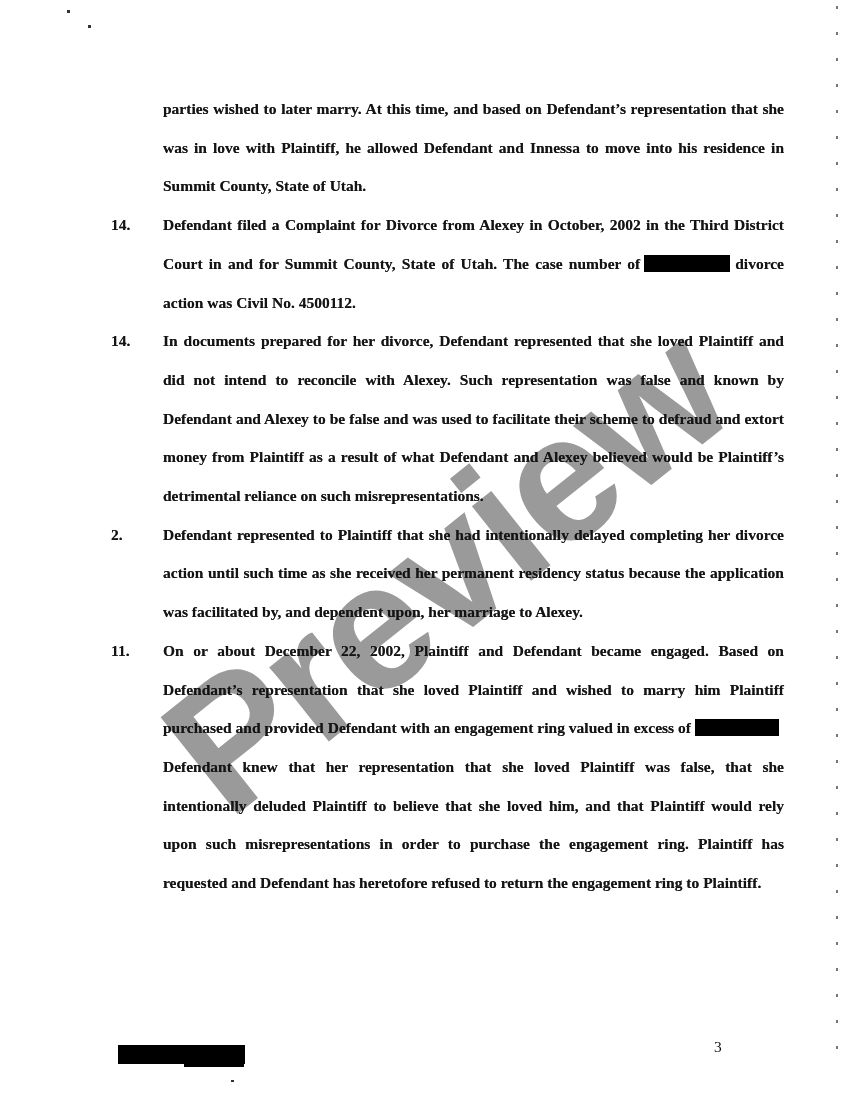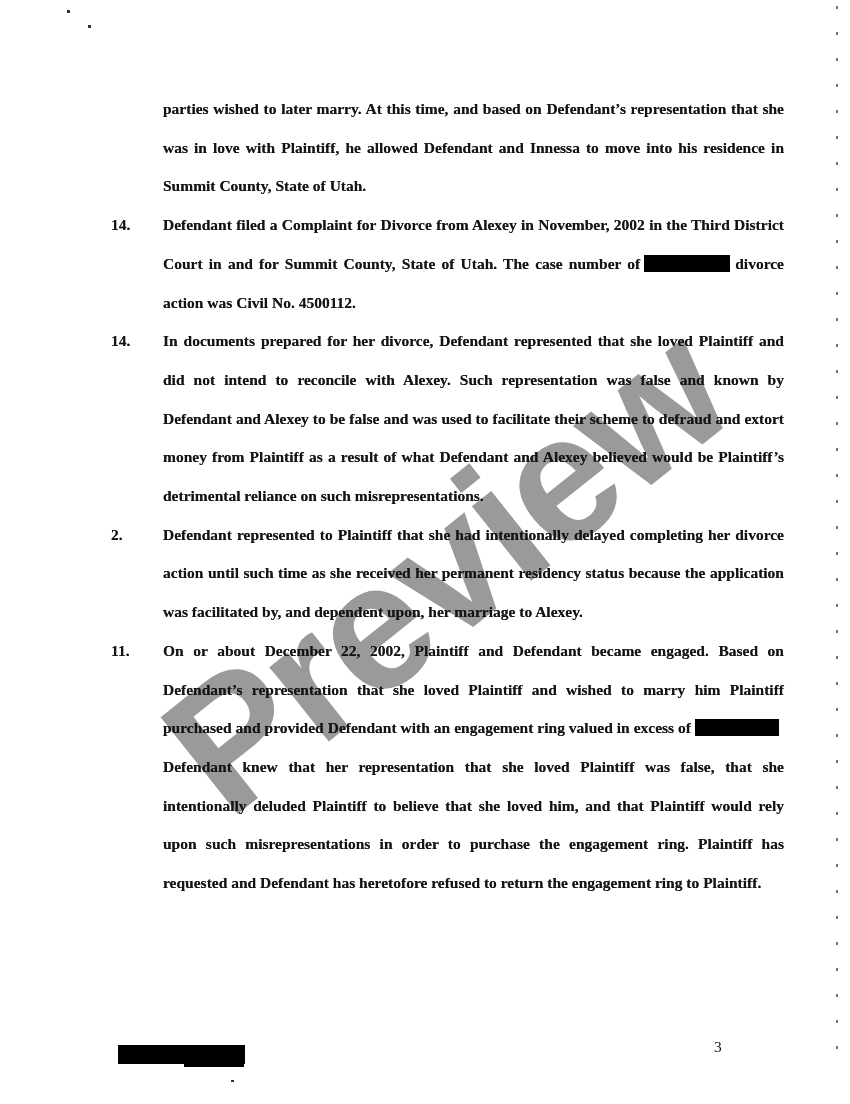--- a/index.html
+++ b/index.html
@@ -119,21 +119,21 @@
   <div class="speck speck-3"></div>
 
   <main class="content">
 
     <div class="para">
       <span class="ptext">parties wished to later marry.  At this time, and based on Defendant’s representation that she was in love with Plaintiff, he allowed Defendant and Innessa to move into his residence in Summit County, State of Utah.</span>
     </div>
 
     <div class="para">
       <span class="pnum">14.</span>
-      <span class="ptext"><span>Defendant filed a Complaint for Divorce from Alexey in November, 2002 in the Third District Court in and for Summit County, State of Utah.  The case number of</span><span class="redaction-inline r-14"></span><span>divorce action was Civil No. 4500112.</span></span>
+      <span class="ptext"><span>Defendant filed a Complaint for Divorce from Alexey in October, 2002 in the Third District Court in and for Summit County, State of Utah.  The case number of</span><span class="redaction-inline r-14"></span><span>divorce action was Civil No. 4500112.</span></span>
     </div>
 
     <div class="para">
       <span class="pnum">14.</span>
       <span class="ptext">In documents prepared for her divorce, Defendant represented that she loved Plaintiff and did not intend to reconcile with Alexey.  Such representation was false and known by Defendant and Alexey to be false and was used to facilitate their scheme to defraud and extort money from Plaintiff as a result of what Defendant and Alexey believed would be Plaintiff’s detrimental reliance on such misrepresentations.</span>
     </div>
 
     <div class="para">
       <span class="pnum">2.</span>
       <span class="ptext">Defendant represented to Plaintiff that she had intentionally delayed completing her divorce action until such time as she received her permanent residency status because the application was facilitated by, and dependent upon, her marriage to Alexey.</span>

